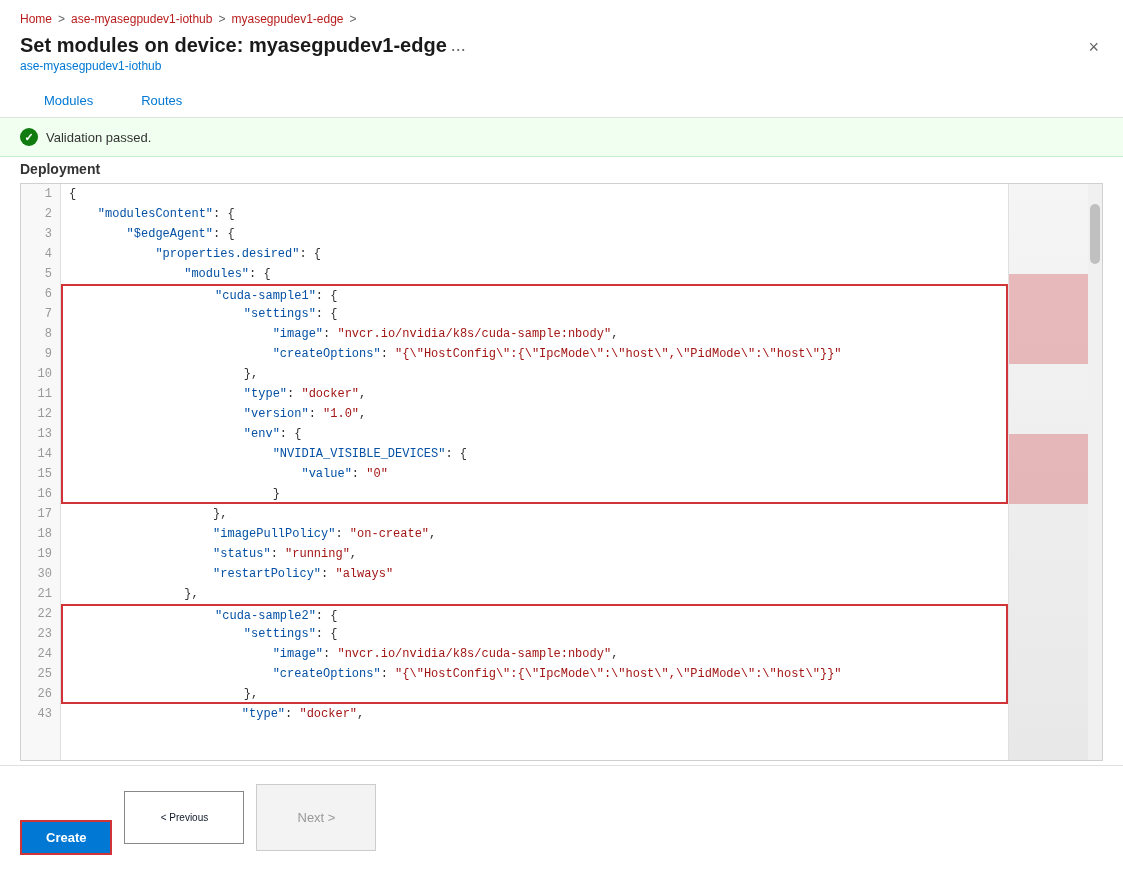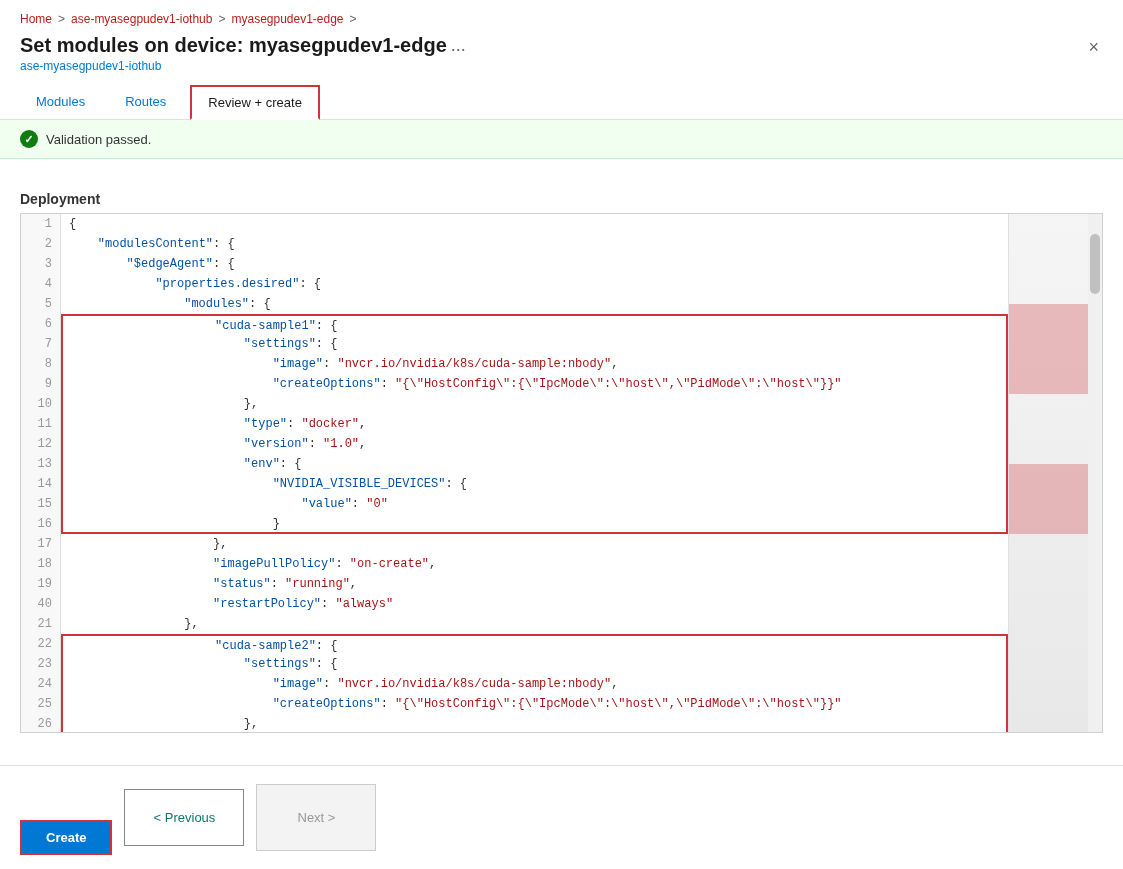--- a/index.html
+++ b/index.html
@@ -11,30 +11,30 @@
     .breadcrumb-bar a { color: #b91c1c; text-decoration: none; cursor: pointer; }
 
     .page-header { padding: 4px 20px 4px 20px; display: flex; align-items: flex-start; justify-content: space-between; }
     .page-title-area {}
     .page-title { font-size: 20px; font-weight: 600; color: #1a1a1a; display: flex; align-items: center; }
     .page-title .ellipsis-btn { font-size: 18px; color: #666; cursor: pointer; background: none; border: none; padding: 0 4px; }
     .page-subtitle { font-size: 12px; color: #0078d4; margin-top: 2px; }
     .close-btn { background: none; border: none; font-size: 18px; cursor: pointer; color: #666; padding: 4px; line-height: 1; }
 
     
-    .tabs-bar { display: flex; align-items: center; padding: 8px 20px 0 20px; border-bottom: 1px solid #e0e0e0; gap: 8px; }
+    .tabs-bar { display: flex; align-items: center; padding: 8px 20px 0 28px; border-bottom: 1px solid #e0e0e0; gap: 16px; }
     .tab { padding: 8px 16px; font-size: 13px; cursor: pointer; color: #0078d4; text-decoration: none; border: none; background: none; border-bottom: 2px solid transparent; margin-bottom: -1px; }
 
     
     .validation-banner { display: flex; align-items: center; gap: 8px; padding: 10px 20px; background: #f0fff0; border-bottom: 1px solid #c6efce; font-size: 13px; color: #333; }
     .validation-icon { width: 18px; height: 18px; border-radius: 50%; background: #107c10; display: flex; align-items: center; justify-content: center; flex-shrink: 0; }
     .validation-icon::after { content: '✓'; color: #fff; font-size: 11px; font-weight: bold; }
 
     
-    .content-area { padding: 32px 20px; flex: 1; overflow: hidden; display: flex; flex-direction: column; }
+    .content-area { padding: 4px 20px; flex: 1; overflow: hidden; display: flex; flex-direction: column; }
     .section-title { font-size: 14px; font-weight: 600; margin-bottom: 6px; }
     .section-desc { font-size: 12px; color: #555; margin-bottom: 12px; }
 
     
     .code-container { flex: 1; display: flex; border: 1px solid #d0d0d0; overflow: hidden; position: relative; }
     .line-numbers { width: 40px; background: #f8f8f8; border-right: 1px solid #e0e0e0; padding: 0; text-align: right; font-family: 'Consolas', 'Courier New', monospace; font-size: 12px; color: #999; flex-shrink: 0; overflow: hidden; }
     .line-number { padding: 0 8px 0 0; height: 20px; line-height: 20px; }
     .code-content { flex: 1; overflow: hidden; font-family: 'Consolas', 'Courier New', monospace; font-size: 12px; line-height: 20px; padding: 0; position: relative; }
     .code-lines { padding: 0; }
     .code-line { height: 20px; line-height: 20px; padding: 0 8px; white-space: pre; }
@@ -48,21 +48,21 @@
     .minimap-content { width: 100%; height: 100%; background: linear-gradient(to bottom, #f5f5f5 0%, #e8e8e8 100%); position: relative; }
     .minimap-highlight { position: absolute; background: rgba(209, 52, 56, 0.3); width: 100%; }
 
     
     .scrollbar-track { width: 14px; background: #f0f0f0; flex-shrink: 0; display: flex; flex-direction: column; align-items: center; }
     .scrollbar-thumb { width: 10px; height: 60px; background: #c0c0c0; border-radius: 5px; margin-top: 20px; cursor: pointer; }
 
     
     .footer { border-top: 1px solid #e0e0e0; padding: 14px 20px; display: flex; align-items: center; gap: 12px; background: #fff; flex-shrink: 0; }
     .btn-create { background: #0078d4; color: #fff; border: 2px solid #d13438; padding: 8px 24px; font-size: 13px; font-weight: 600; cursor: pointer; min-width: 80px; margin-top: 40px; }
-    .btn-prev { background: #fff; color: #0f766e; border: 1px solid #888; padding: 20px 20px; font-size: 13px; cursor: pointer; min-width: 120px; }
+    .btn-prev { background: #fff; color: #0f172a; border: 1px solid #888; padding: 20px 20px; font-size: 10px; cursor: pointer; min-width: 120px; }
     .btn-next { background: #f3f3f3; color: #999; border: 1px solid #ccc; padding: 25px 20px; font-size: 13px; cursor: not-allowed; min-width: 120px; }
 
     .tab.active-outlined {
       border: 2px solid #d13438;
       color: #1a1a1a;
       border-bottom: 2px solid #fff;
       background: #fff;
       margin-bottom: -1px;
     }
   </style>
@@ -85,21 +85,20 @@
       <button class="ellipsis-btn">...</button>
     </div>
     <div class="page-subtitle">ase-myasegpudev1-iothub</div>
   </div>
   <button class="close-btn">×</button>
 </div>
 
 <div class="tabs-bar">
   <button class="tab">Modules</button>
   <button class="tab">Routes</button>
-  <button class="tab active-outlined">Review + create</button>
 </div>
 
 <div class="validation-banner">
   <div class="validation-icon"></div>
   <span>Validation passed.</span>
 </div>
 
 <div class="content-area">
   <div class="section-title">Deployment</div>
 
@@ -117,21 +116,21 @@
         <div class="line-number">10</div>
         <div class="line-number">11</div>
         <div class="line-number">12</div>
         <div class="line-number">13</div>
         <div class="line-number">14</div>
         <div class="line-number">15</div>
         <div class="line-number">16</div>
         <div class="line-number">17</div>
         <div class="line-number">18</div>
         <div class="line-number">19</div>
-        <div class="line-number">40</div>
+        <div class="line-number">30</div>
         <div class="line-number">21</div>
         <div class="line-number">22</div>
         <div class="line-number">23</div>
         <div class="line-number">24</div>
         <div class="line-number">25</div>
         <div class="line-number">26</div>
         <div class="line-number">43</div>
       </div>
     <div class="code-content">
       <div class="code-lines" id="code-lines-col">

